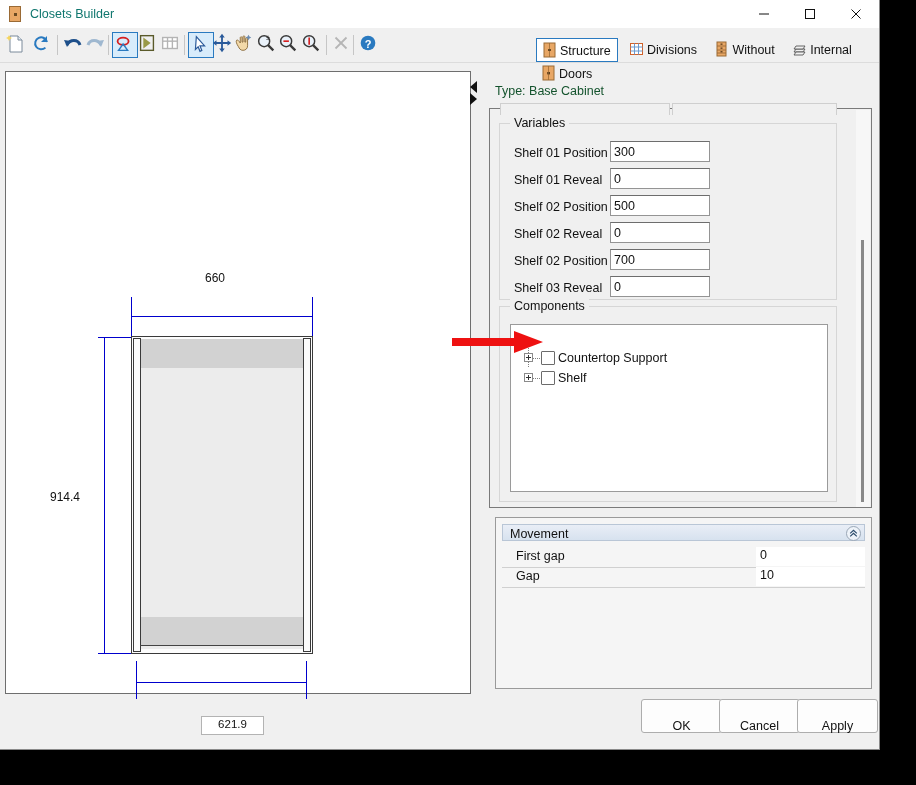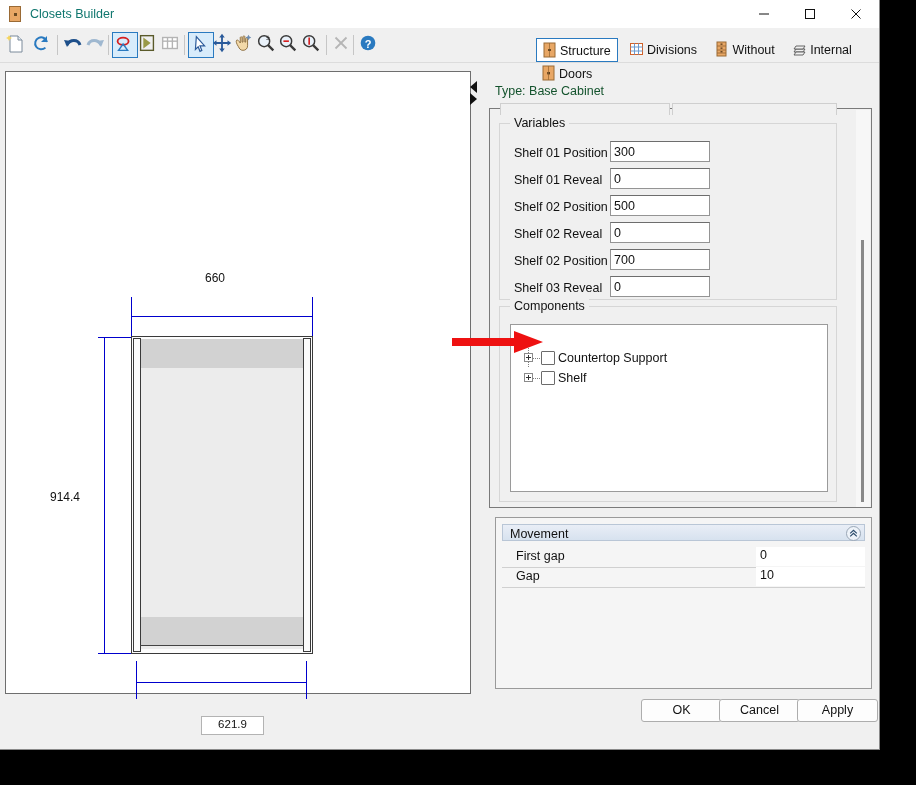--- a/index.html
+++ b/index.html
@@ -140,21 +140,21 @@
   .mv-name{position:absolute;left:14px;top:2px;font-size:12.5px;color:#111;}
   .mv-value{
     position:absolute;left:254px;top:0;width:109px;height:19px;background:#fff;
     font-size:12.5px;color:#111;padding:1px 0 0 4px;box-sizing:border-box;
   }
   
   .dlgbtn{
     position:absolute;top:699px;width:81px;height:23px;background:#fdfdfd;
     border:1px solid #adadad;border-radius:3px;box-sizing:border-box;
     font-family:"Liberation Sans",sans-serif;font-size:12.5px;color:#111;
-    padding:0;line-height:21px;text-align:center;cursor:default;
+    padding:16px;line-height:21px;text-align:center;cursor:default;
   }
   #btn-ok{left:641px;}
   #btn-cancel{left:719px;}
   #btn-apply{left:797px;}
   
   .statusbar{
     position:absolute;left:0;top:727px;width:880px;height:23px;background:#f0f0f0;
     border-top:1px solid #d4d4d4;
   }
   .status-text{position:absolute;left:3px;top:4px;font-size:12.5px;color:#111;}

